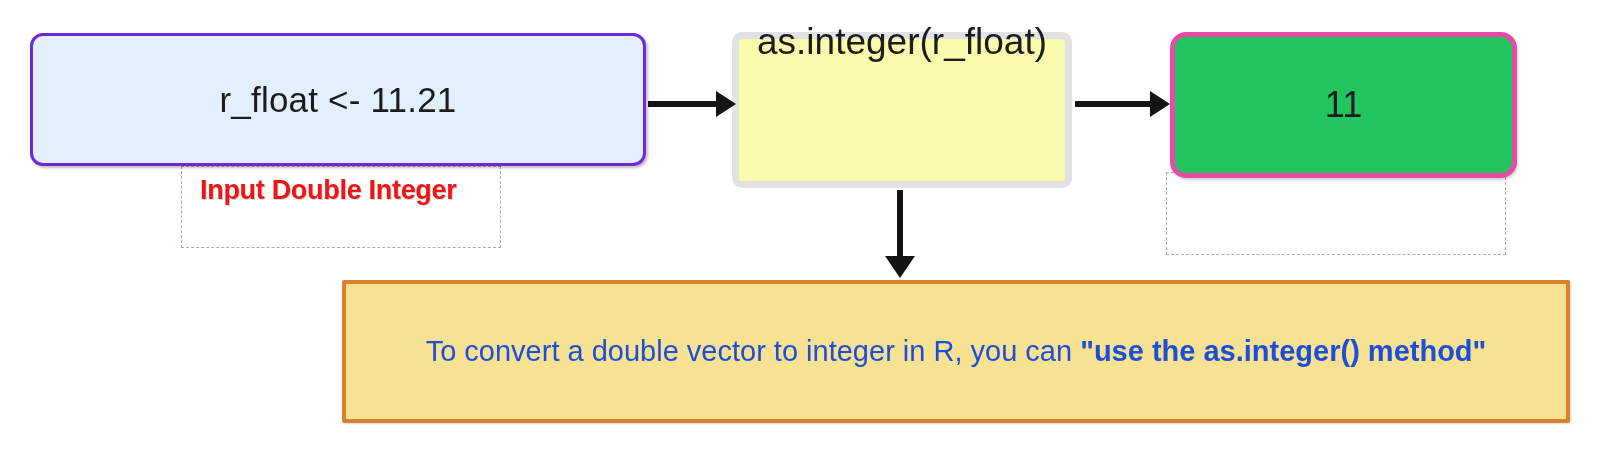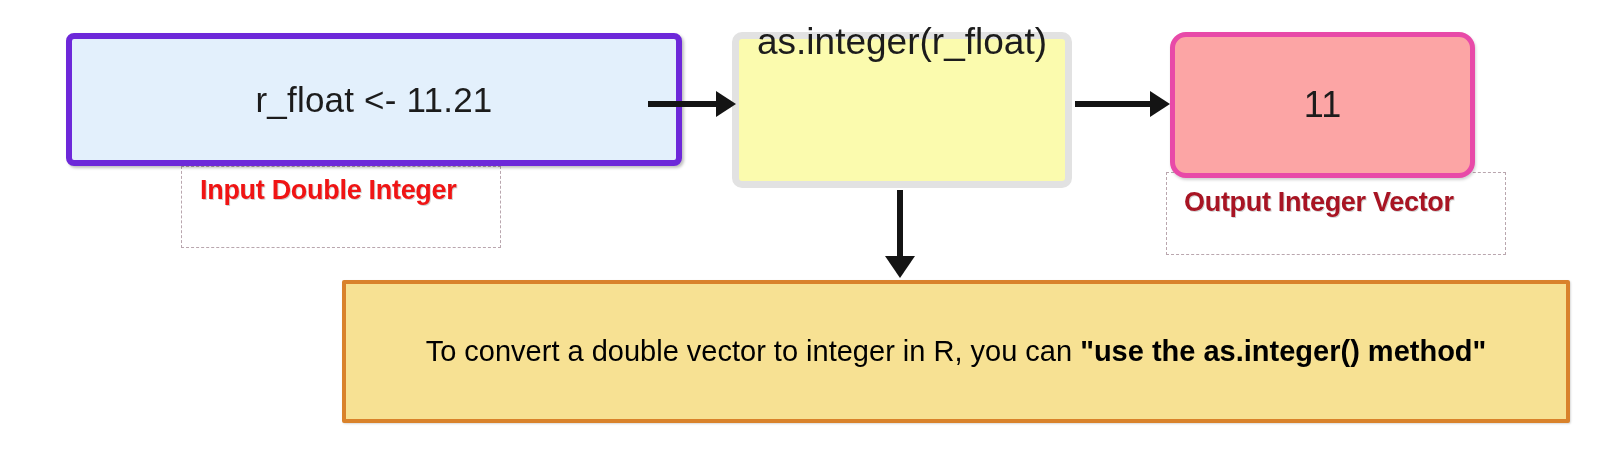--- a/index.html
+++ b/index.html
@@ -26,24 +26,23 @@
     text-align: center;
   }
 
   
   #input-box {
     left: 30px;
     top: 33px;
     width: 616px;
     height: 133px;
     background: #e3f0fc;
-    border: 6px solid #6d28d9;
-    border-radius: 8px;
+    border: 3px solid #6d28d9;
+    border-radius: 13px;
     box-shadow: 2px 2px 3px rgba(0,0,0,0.25);
-    margin-left: 36px;
   }
   #input-box .node-text {
     font-size: 35px;
     color: #1c1c1c;
     letter-spacing: 0.2px;
   }
 
   
   #process-box {
     left: 732px;
@@ -62,23 +61,23 @@
     white-space: nowrap;
     font-size: 37px;
     color: #1c1c1c;
     text-align: center;
   }
 
   
   #output-box {
     left: 1170px;
     top: 32px;
-    width: 305px;
+    width: 347px;
     height: 146px;
-    background: #fca5a5;
+    background: #22c55e;
     border: 5px solid #e84aa8;
     border-radius: 16px;
     box-shadow: 1px 2px 3px rgba(0,0,0,0.18);
   }
   #output-box .node-text {
     font-size: 36px;
     color: #1c1c1c;
   }
 
   
@@ -119,21 +118,21 @@
     top: 280px;
     width: 1228px;
     height: 143px;
     background: #f7e193;
     border: 4px solid #d9822b;
     border-radius: 2px;
     box-shadow: 1px 1px 2px rgba(0,0,0,0.15);
   }
   #note-box .node-text {
     font-size: 29px;
-    color: #000000;
+    color: #1d4ed8;
     padding: 0 24px;
     line-height: 1.3;
     text-align: center;
   }
   #note-box .note-emphasis {
     font-weight: bold;
   }
 
   
   .edge-line {
@@ -181,21 +180,20 @@
   </div>
   <div class="caption" id="input-caption">Input Double Integer</div>
 
   <div class="node" id="process-box">
     <span class="node-text">as.integer(r_float)</span>
   </div>
 
   <div class="node" id="output-box">
     <span class="node-text">11</span>
   </div>
-  <div class="caption" id="output-caption">Output Integer Vector</div>
 
   <div class="node" id="note-box">
     <span class="node-text"><span>To convert a double vector to integer in R, you can </span><span class="note-emphasis">"use the as.integer() method"</span></span>
   </div>
 
   <div class="edge-line edge-h" id="edge-input-process-line"></div>
   <div class="arrowhead arrowhead-right" id="edge-input-process-head"></div>
 
   <div class="edge-line edge-h" id="edge-process-output-line"></div>
   <div class="arrowhead arrowhead-right" id="edge-process-output-head"></div>

